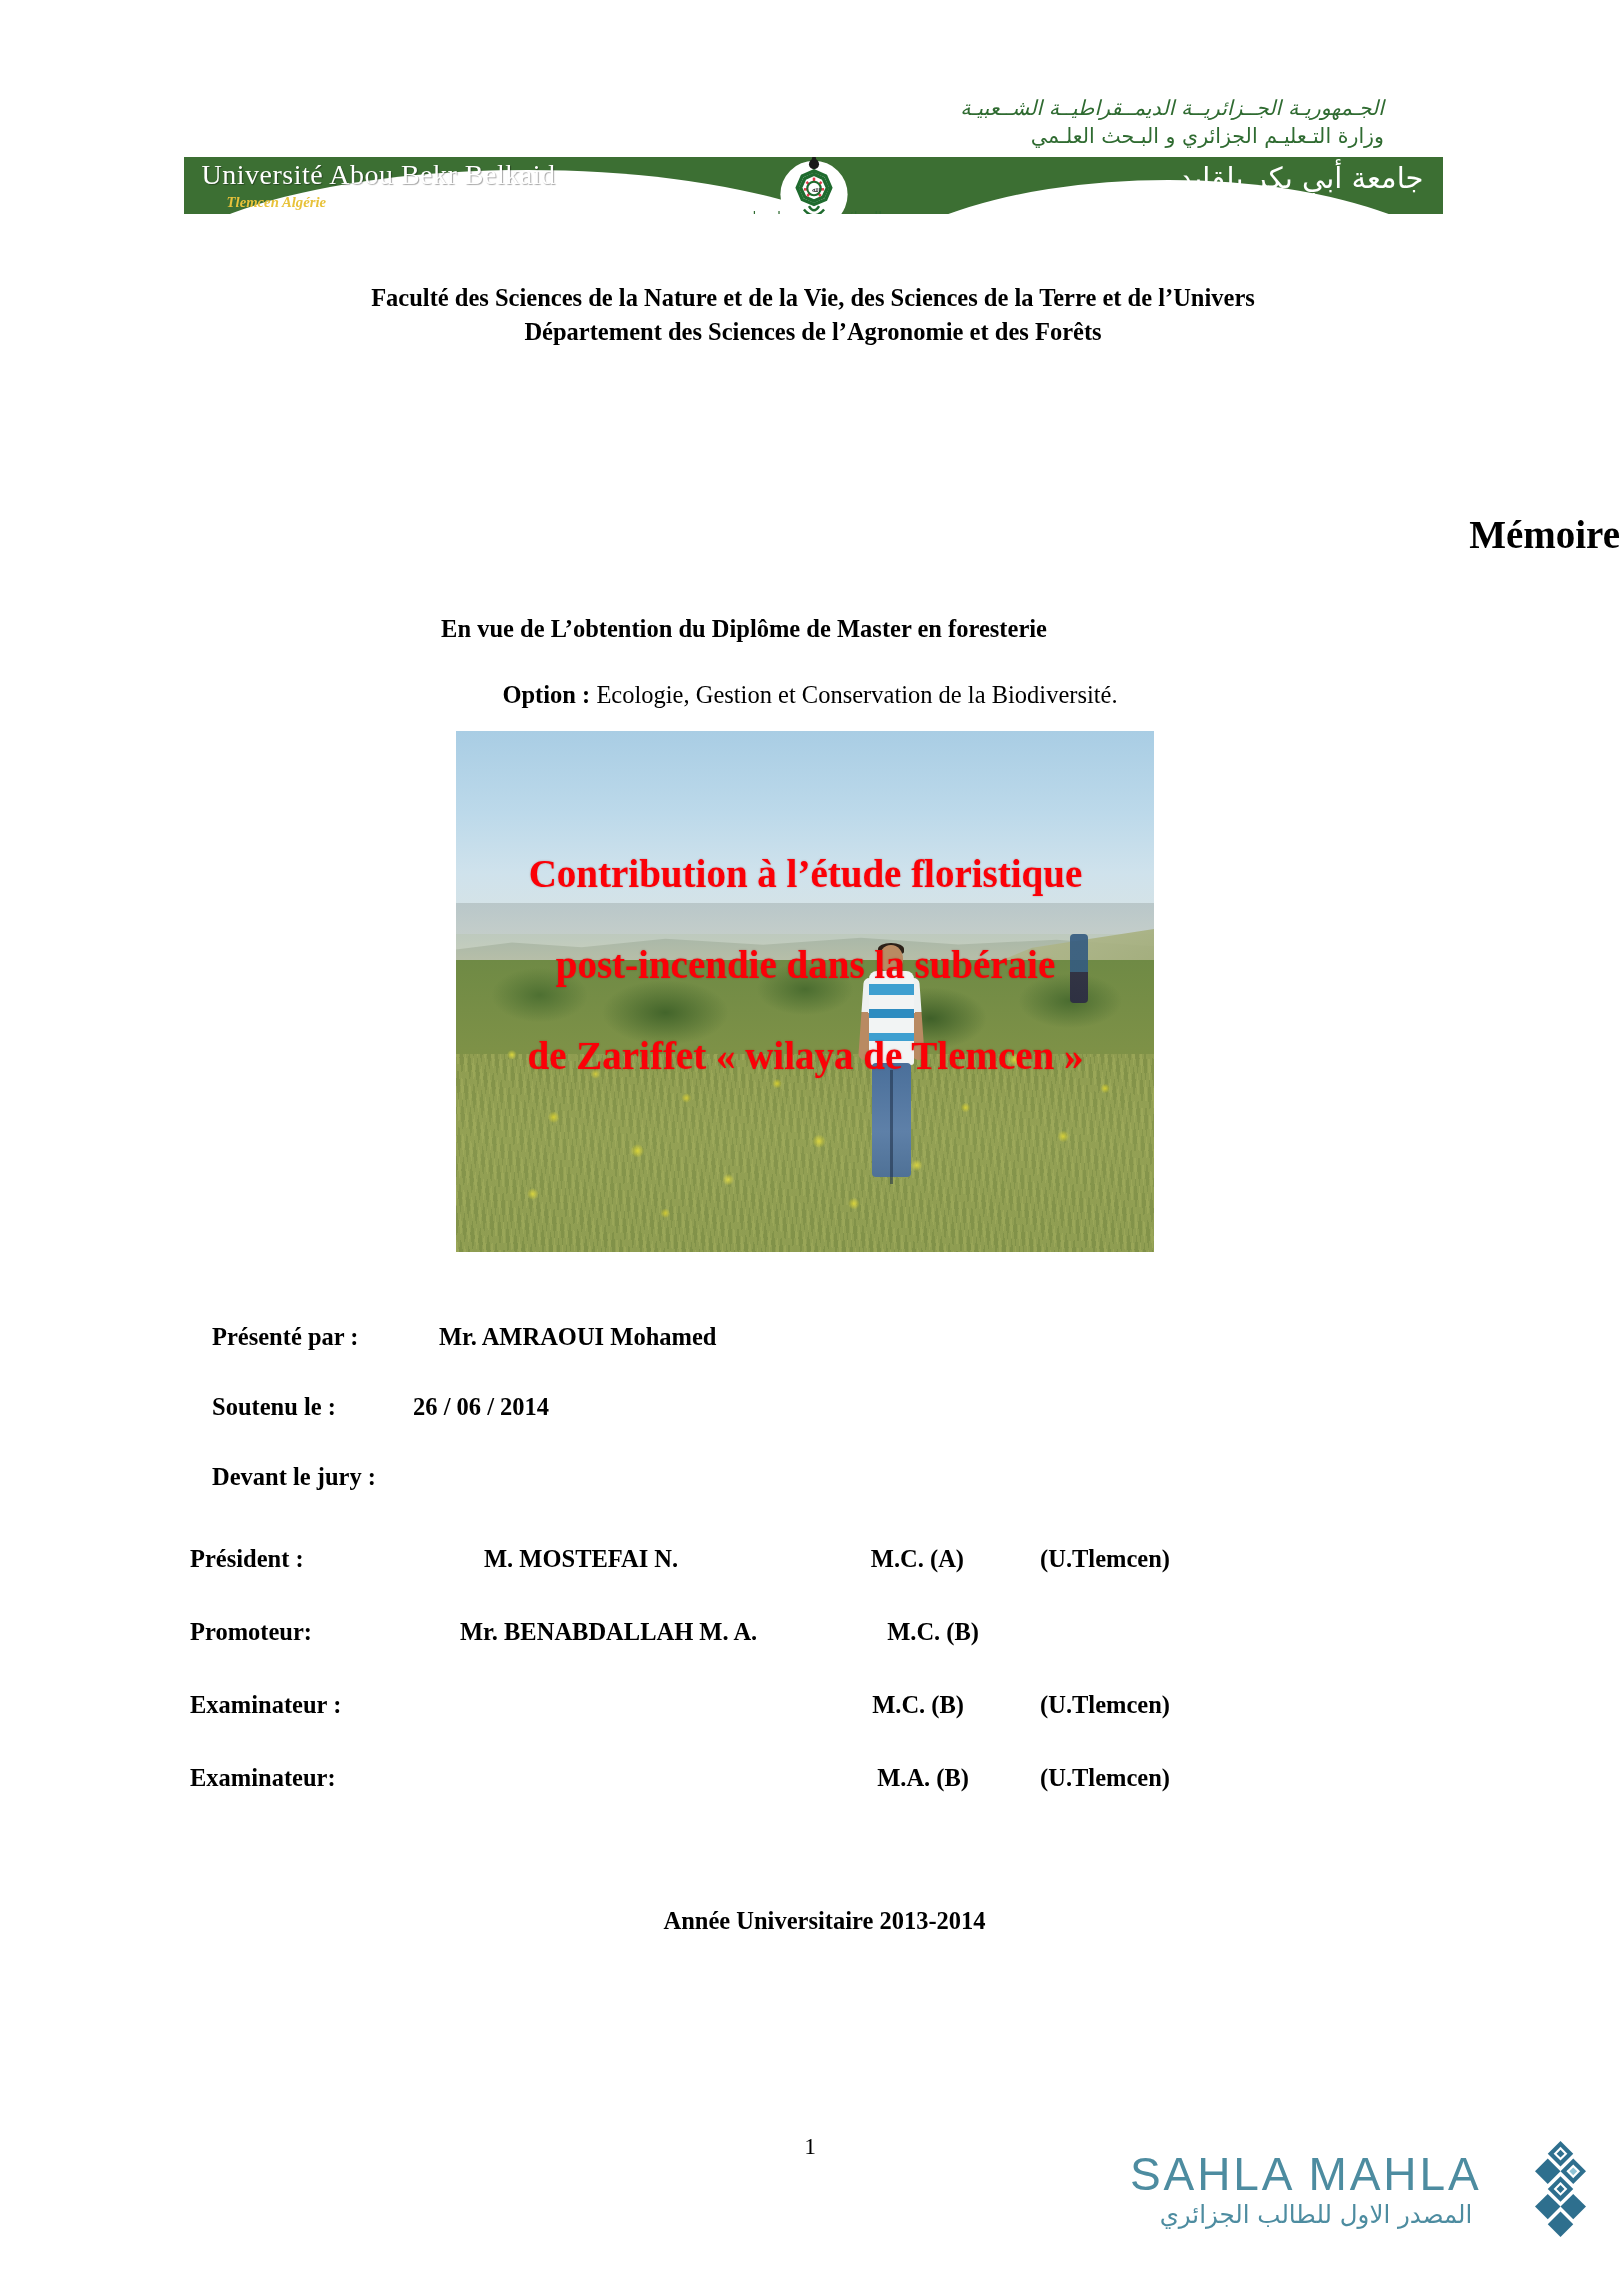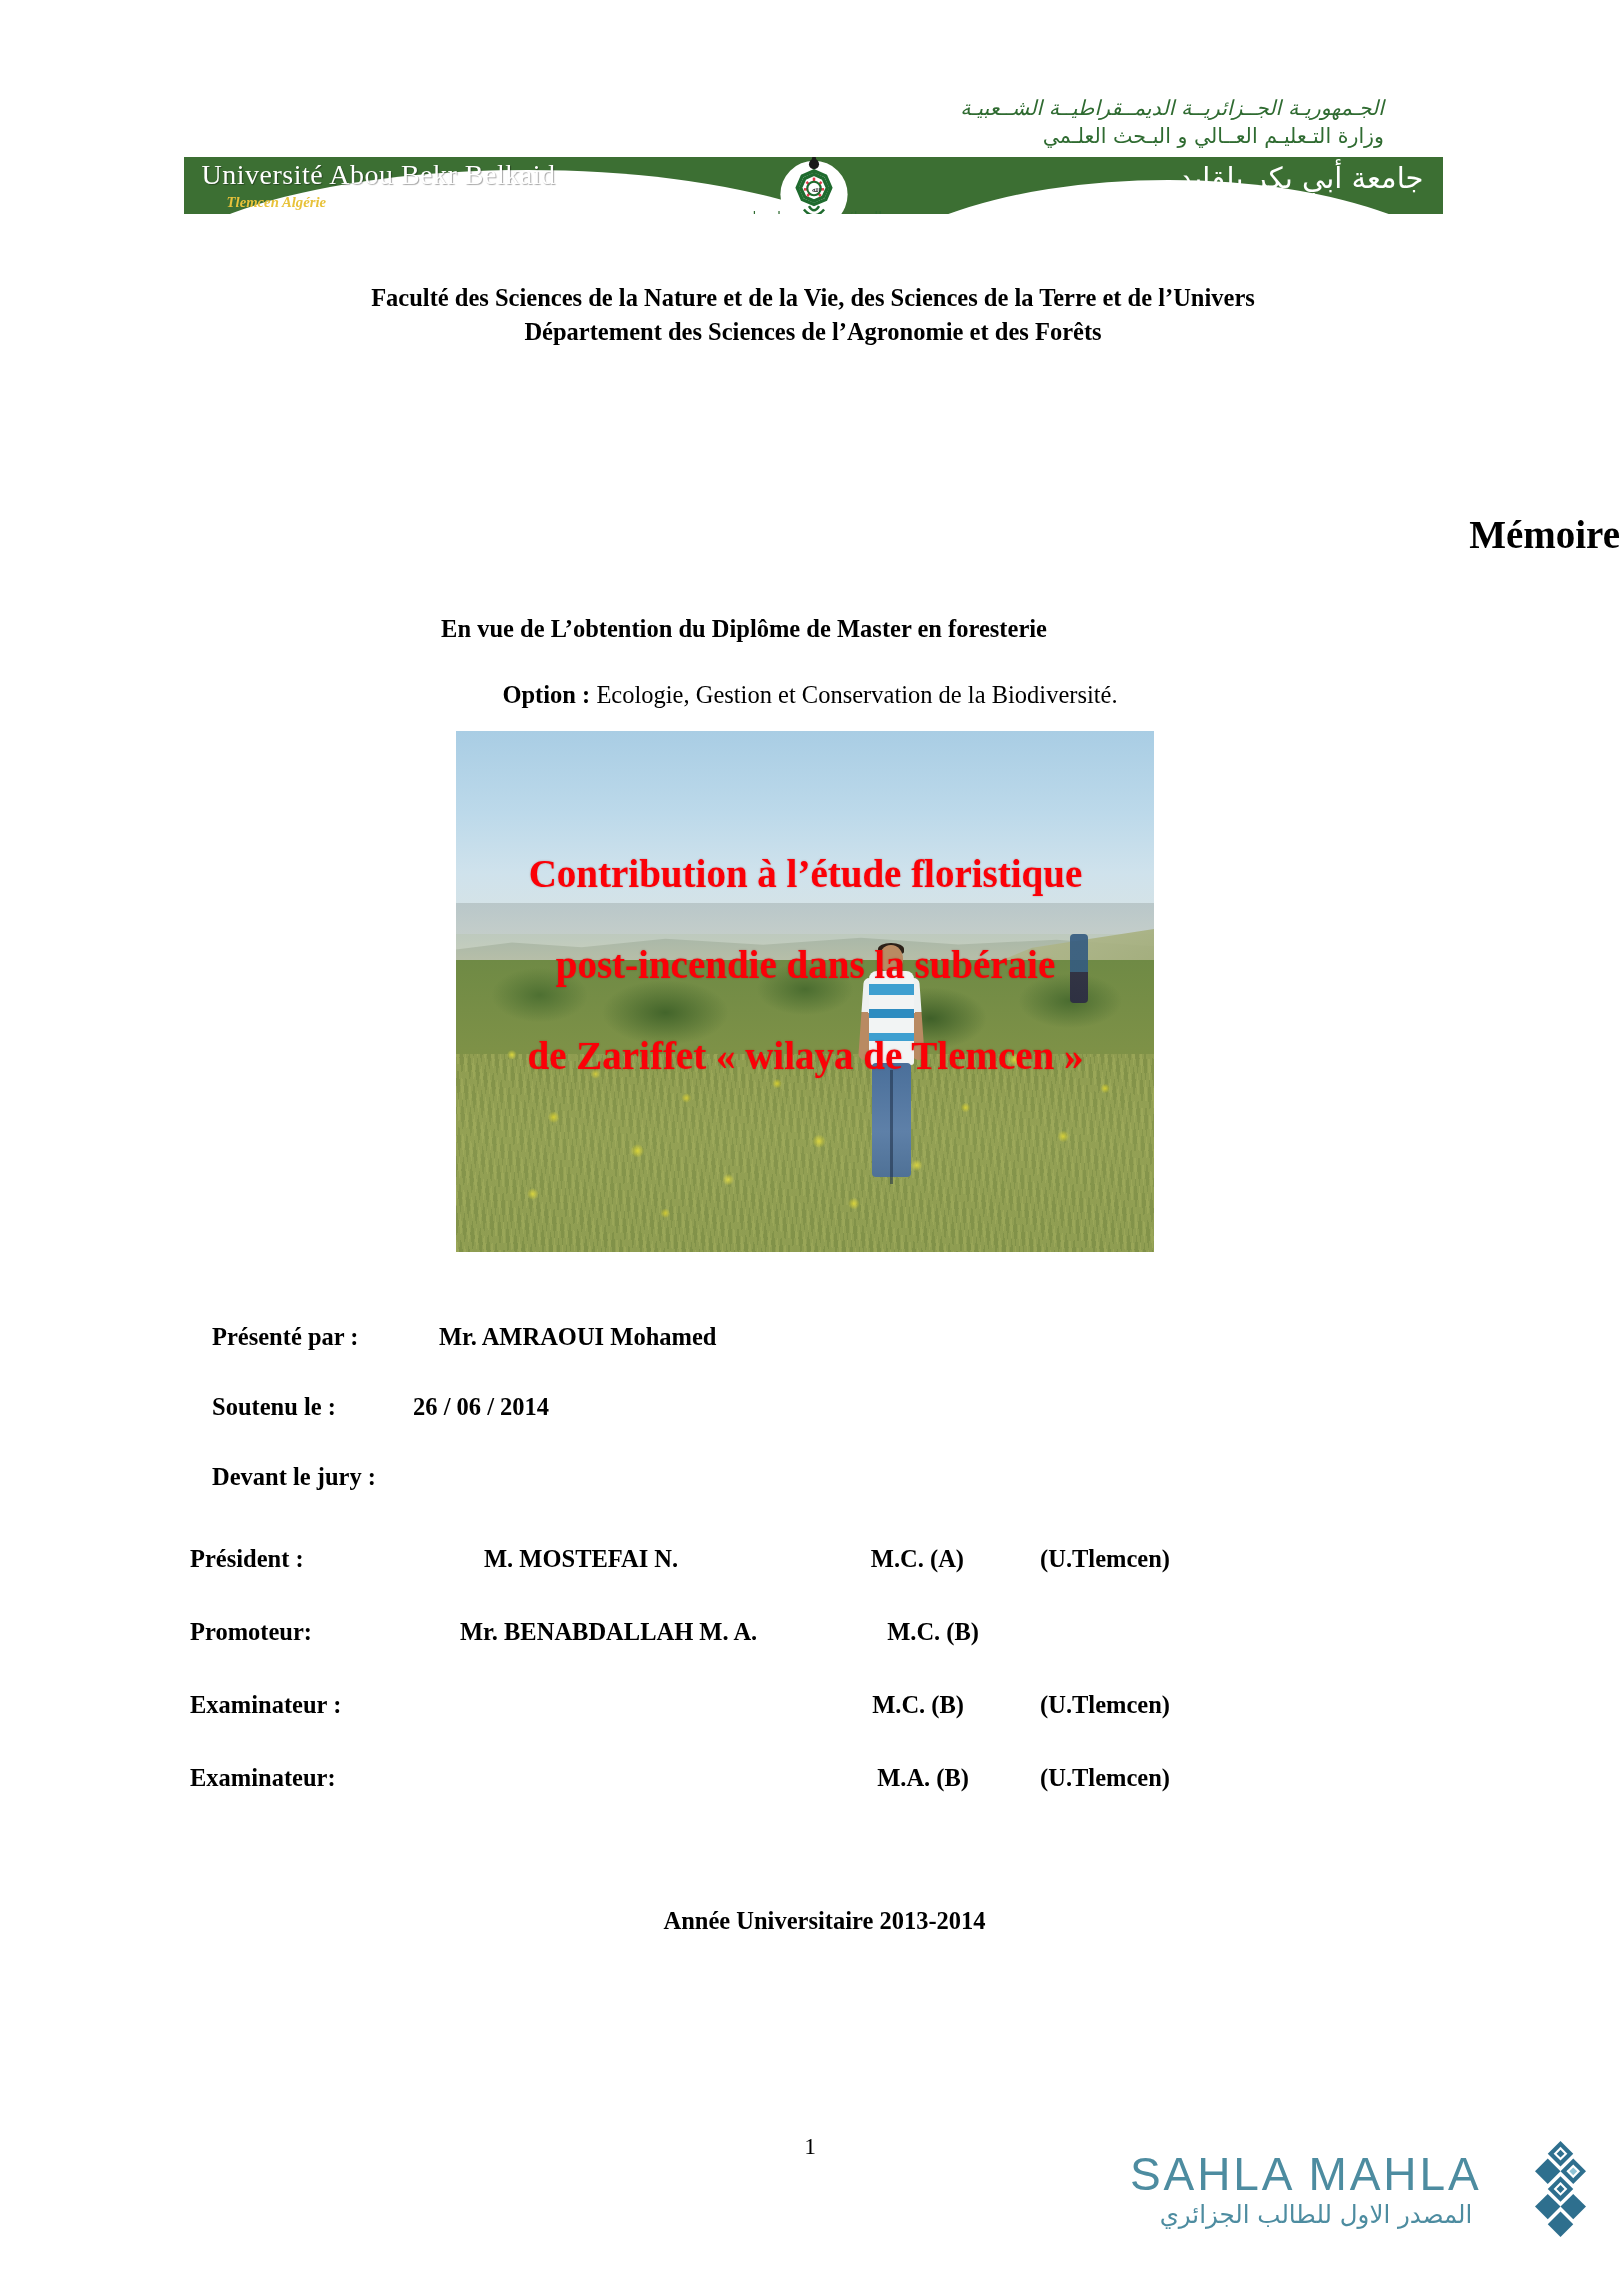--- a/index.html
+++ b/index.html
@@ -482,21 +482,21 @@
 </style>
 </head>
 <body>
 
 <div class="page">
 
   <div class="header-block">
 
     <div class="arabic-head">
       <div class="ar1">الجـمهوريـة الجــزائريــة الديمــقراطيــة الشــعبيـة</div>
-      <div class="ar2">وزارة التـعليـم العــالي و البـحث العلـمي</div>
+      <div class="ar2">وزارة التـعليـم الجزائري و البـحث العلـمي</div>
     </div>
 
     <div class="banner">
       <div class="swoosh"></div>
       <div class="swoosh2"></div>
 
       <div class="banner-uni-name">Université Abou Bekr Belkaid</div>
       <div class="banner-uni-sub">Tlemcen  Algérie</div>
       <div class="banner-uni-ar">جامعة أبي بكر بلقايد</div>
 

